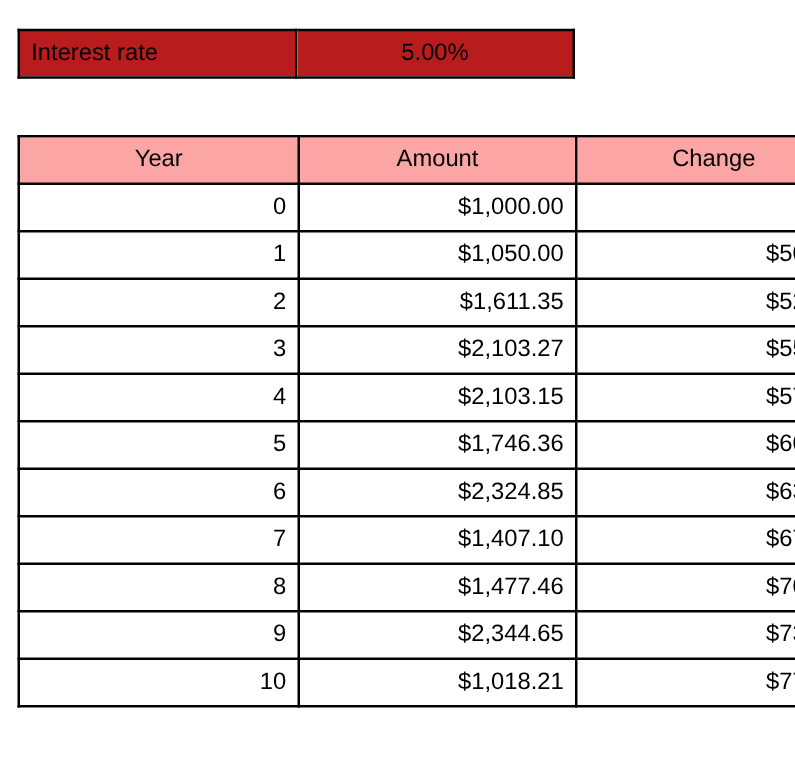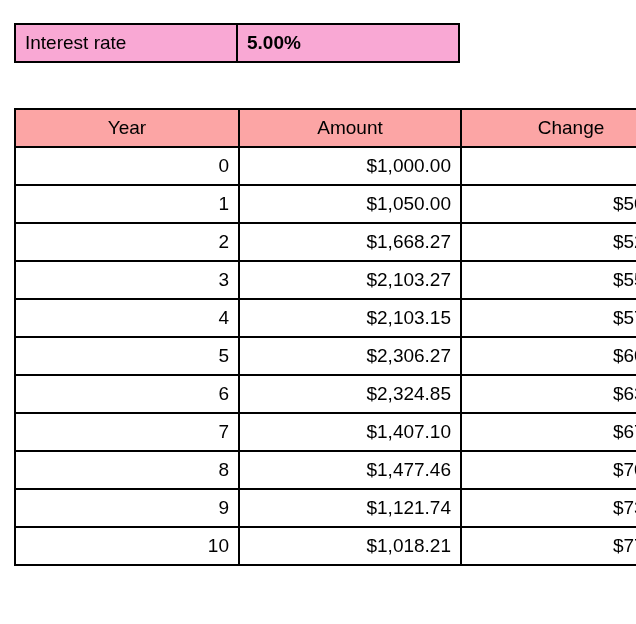--- a/index.html
+++ b/index.html
@@ -31,32 +31,31 @@
     border-collapse: collapse;
     table-layout: fixed;
     background: #ffffff;
   }
   .param-table td {
     border: 2px solid #000000;
     height: 36px;
     font-size: 19px;
     line-height: 1.1;
     padding: 0 9px;
-    background: #f9a8d4;
+    background: #b91c1c;
     white-space: nowrap;
     overflow: hidden;
   }
   .param-label {
     width: 202px;
     text-align: left;
   }
   .param-value {
     width: 202px;
-    text-align: left;
-    font-weight: bold;
+    text-align: center;
   }
 
   
   .main-table {
     position: absolute;
     left: 14px;
     top: 108px;
     width: 606px;
     border-collapse: collapse;
     table-layout: fixed;
@@ -114,56 +113,56 @@
         <td>$1,000.00</td>
         <td></td>
       </tr>
       <tr>
         <td>1</td>
         <td>$1,050.00</td>
         <td>$50.00</td>
       </tr>
       <tr>
         <td>2</td>
-        <td>$1,668.27</td>
+        <td>$1,611.35</td>
         <td>$52.50</td>
       </tr>
       <tr>
         <td>3</td>
         <td>$2,103.27</td>
         <td>$55.13</td>
       </tr>
       <tr>
         <td>4</td>
         <td>$2,103.15</td>
         <td>$57.88</td>
       </tr>
       <tr>
         <td>5</td>
-        <td>$2,306.27</td>
+        <td>$1,746.36</td>
         <td>$60.78</td>
       </tr>
       <tr>
         <td>6</td>
         <td>$2,324.85</td>
         <td>$63.81</td>
       </tr>
       <tr>
         <td>7</td>
         <td>$1,407.10</td>
         <td>$67.00</td>
       </tr>
       <tr>
         <td>8</td>
         <td>$1,477.46</td>
         <td>$70.36</td>
       </tr>
       <tr>
         <td>9</td>
-        <td>$1,121.74</td>
+        <td>$2,344.65</td>
         <td>$73.87</td>
       </tr>
       <tr>
         <td>10</td>
         <td>$1,018.21</td>
         <td>$77.57</td>
       </tr>
     </tbody>
   </table>
 

